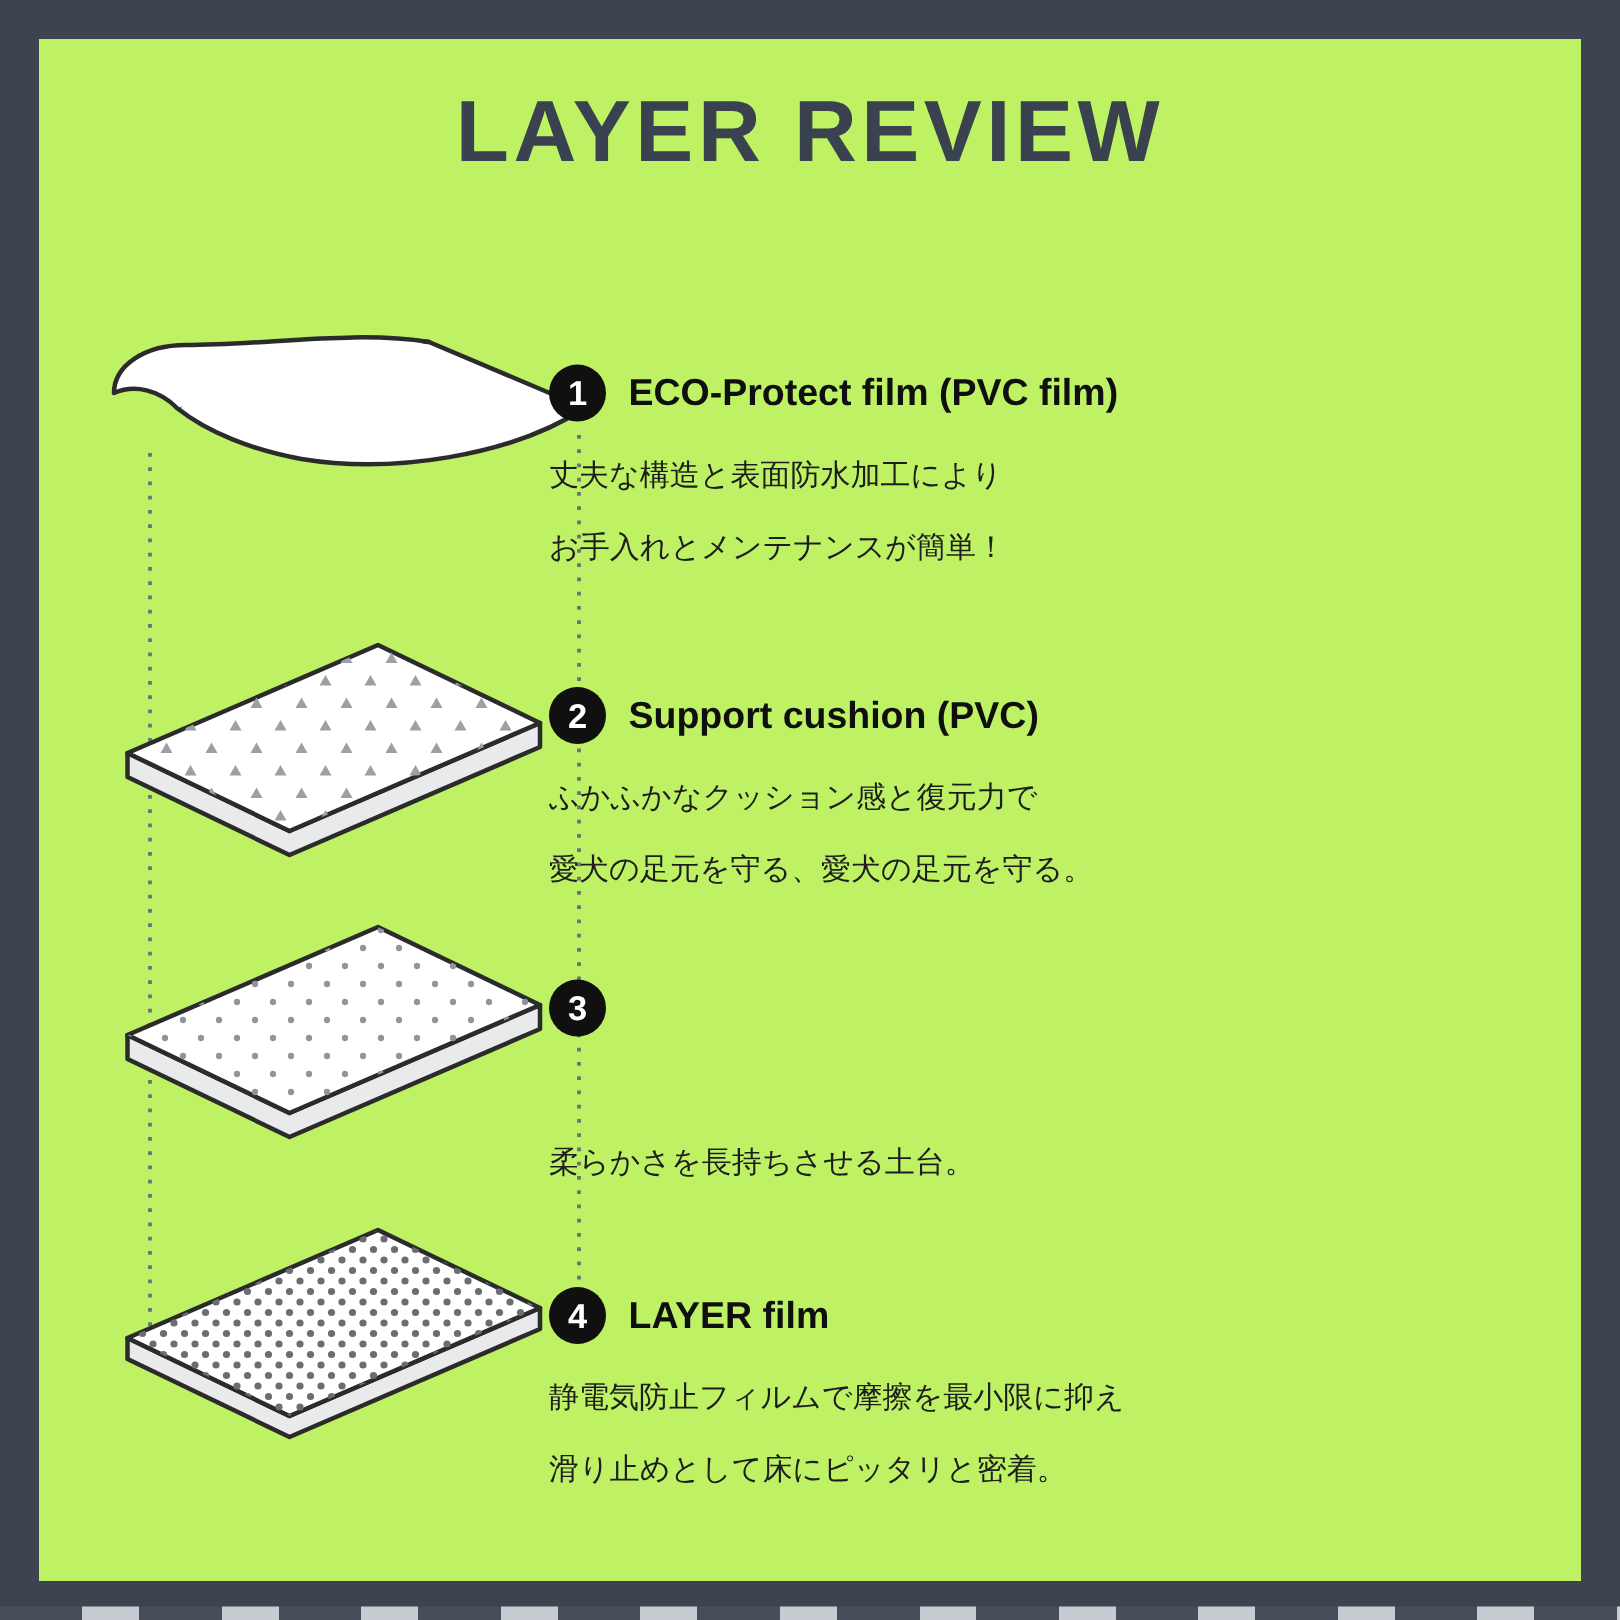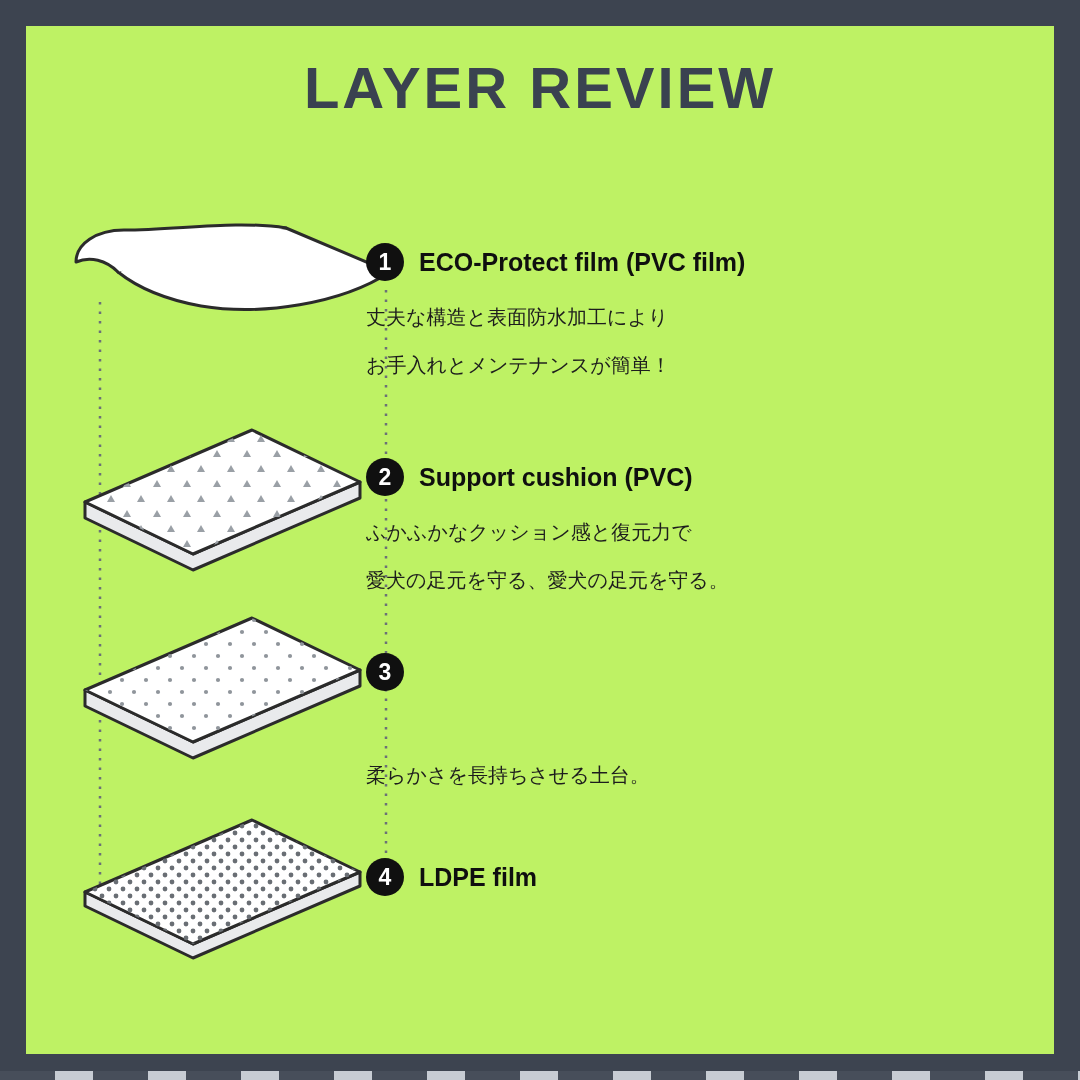--- a/index.html
+++ b/index.html
@@ -147,20 +147,24 @@
       </div>
       <p class="desc">
         <br>
         <span>柔らかさを長持ちさせる土台。</span>
       </p>
     </div>
 
     <div class="item" style="top:832px">
       <div class="item-head">
         <span class="badge">4</span>
-        <span class="heading">LDPE film</span>
+        <span class="heading">LAYER film</span>
       </div>
+      <p class="desc">
+        <span>静電気防止フィルムで摩擦を最小限に抑え</span><br>
+        <span>滑り止めとして床にピッタリと密着。</span>
+      </p>
     </div>
 
   </div>
 
   <div class="bottom-strip"></div>
 </div>
 
 </body></html>

